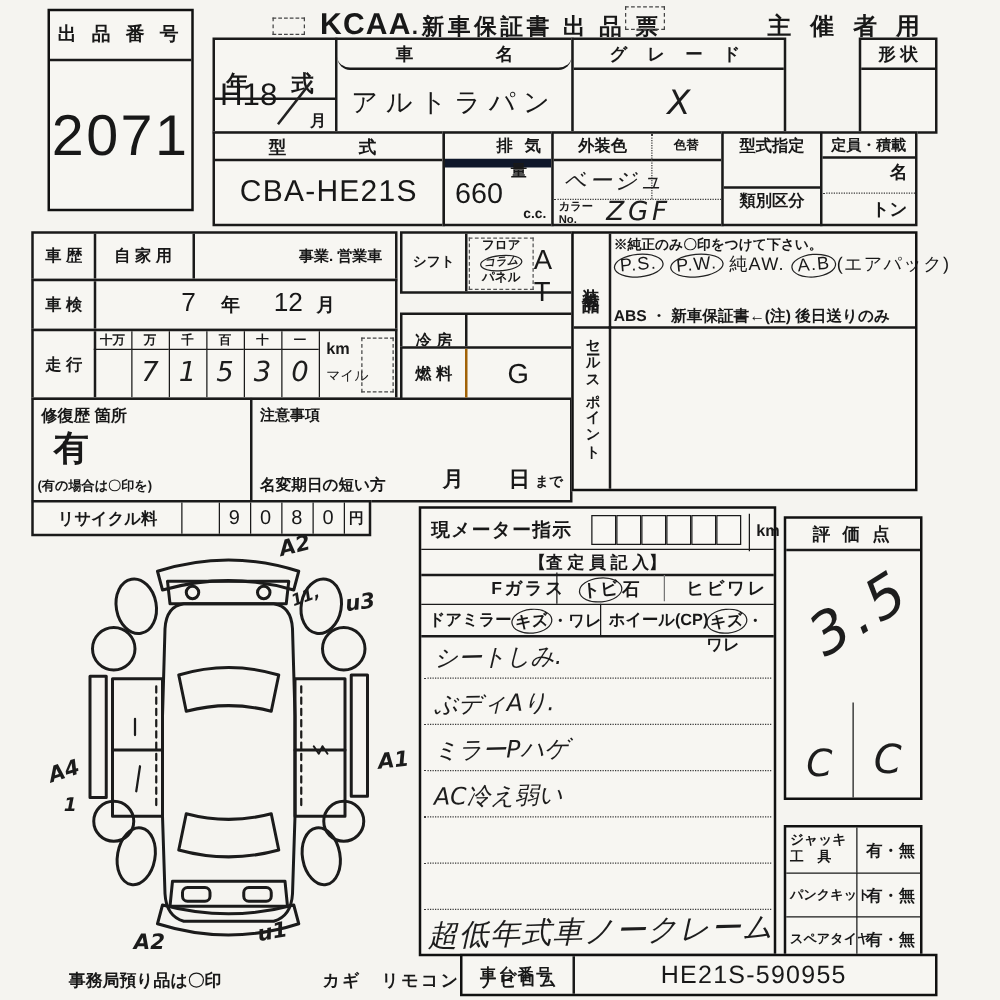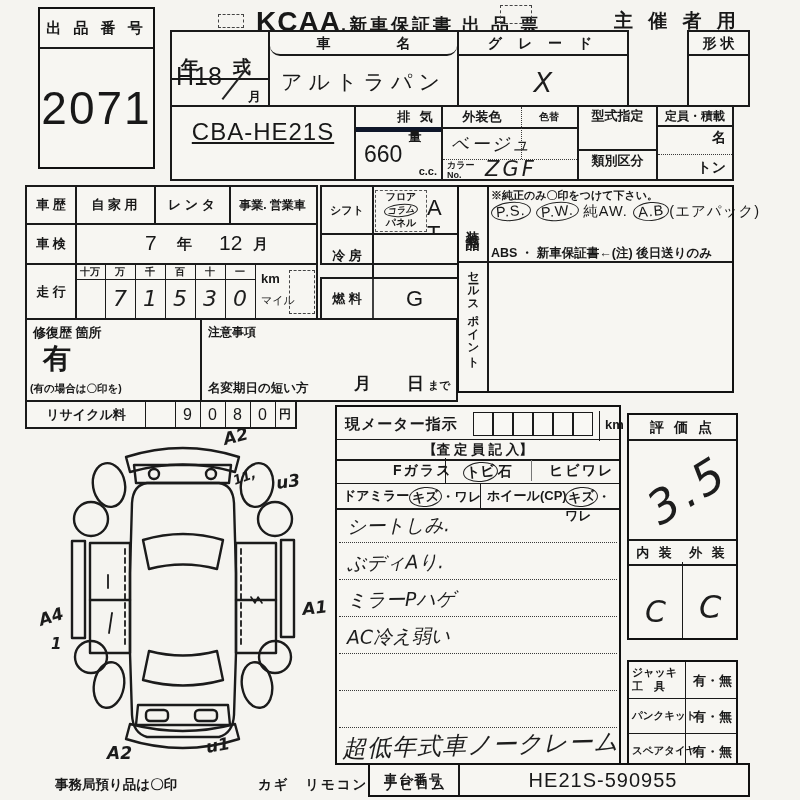--- a/index.html
+++ b/index.html
@@ -23,21 +23,21 @@
 <body>
 
 <div class="sheet">
 
   <div class="bx2" style="left:38px;top:7px;width:117px;height:162px;">
     <div class="cell-h" style="border-bottom:2px solid #1a1a1a;height:38px;line-height:38px;font-size:15px;letter-spacing:4px;">出 品 番 号</div>
     <div class="ctr" style="height:118px;font-size:46px;letter-spacing:2px;">2071</div>
   </div>
 
   <div class="abs" style="left:256px;top:6px;font-size:18px;">
-    <span class="b" style="font-size:28px;letter-spacing:1px;">KCAA</span><span class="b" style="letter-spacing:3px;">.新車保証書 出 品 票</span>
+    <span class="b" style="font-size:24px;letter-spacing:1px;">KCAA</span><span class="b" style="letter-spacing:3px;">.新車保証書 出 品 票</span>
   </div>
   <div class="abs" style="left:218px;top:14px;width:24px;height:12px;border:1.4px dashed #444;"></div>
   <div class="abs" style="left:500px;top:5px;width:30px;height:17px;border:1.4px dashed #444;"></div>
   <div class="abs b" style="left:614px;top:8px;font-size:19px;letter-spacing:5px;">主 催 者 用</div>
 
   <div class="bx" style="left:170px;top:30px;width:100px;height:77px;">
     <div class="cell-h" style="border-bottom:2px solid #1a1a1a;height:22px;line-height:22px;font-size:18px;letter-spacing:8px;margin-top:24px;">年　式</div>
     <div class="abs" style="left:4px;top:30px;font-size:25px;">H18</div>
     <div class="abs" style="left:42px;top:49px;width:44px;height:2.2px;background:#222;transform:rotate(-52deg);"></div>
     <div class="abs b" style="left:76px;top:56px;font-size:13px;">月</div>
@@ -48,54 +48,54 @@
   </div>
   <div class="bx" style="left:457px;top:30px;width:172px;height:77px;">
     <div class="cell-h" style="border-bottom:2px solid #1a1a1a;height:22px;line-height:22px;font-size:14px;letter-spacing:6px;">グ レ ー ド</div>
     <div class="ctr hw" style="height:52px;font-size:27px;">X</div>
   </div>
   <div class="bx" style="left:687px;top:30px;width:63px;height:77px;">
     <div class="cell-h" style="border-bottom:2px solid #1a1a1a;height:22px;line-height:22px;font-size:14px;">形 状</div>
   </div>
 
   <div class="bx" style="left:170px;top:105px;width:186px;height:76px;">
-    <div class="ctr" style="height:50px;font-size:24px;letter-spacing:1px;text-decoration:underline;">CBA-HE21S</div>
+    <div class="cell-h" style="border-bottom:2px solid #1a1a1a;height:20px;line-height:20px;font-size:14px;letter-spacing:10px;">型　　式</div>
+    <div class="ctr" style="height:50px;font-size:24px;letter-spacing:1px;">CBA-HE21S</div>
   </div>
   <div class="bx" style="left:354px;top:105px;width:89px;height:76px;">
-    <div class="cell-h" style="border-bottom:5px solid #0f172a;height:20px;line-height:20px;font-size:13px;letter-spacing:3px;padding-left:36px;">排 気 量</div>
+    <div class="cell-h" style="border-bottom:7px solid #0f172a;height:20px;line-height:20px;font-size:13px;letter-spacing:3px;padding-left:36px;">排 気 量</div>
     <div class="abs" style="left:8px;top:34px;font-size:23px;">660</div>
     <div class="abs b" style="right:4px;bottom:2px;font-size:11px;">c.c.</div>
   </div>
   <div class="bx" style="left:441px;top:105px;width:138px;height:76px;">
     <div class="cell-h" style="position:absolute;left:0;top:0;width:78px;height:20px;line-height:20px;font-size:13px;border-bottom:2px solid #1a1a1a;">外装色</div>
     <div class="cell-h" style="position:absolute;left:78px;top:0;width:56px;height:20px;line-height:20px;font-size:10px;border-bottom:2px solid #1a1a1a;">色替</div>
     <div class="dot-v" style="left:78px;top:0;height:52px;"></div>
     <div class="dot-h" style="left:0;top:52px;width:134px;"></div>
     <div class="abs hw" style="left:8px;top:25px;font-size:18px;letter-spacing:2px;">ベージュ</div>
     <div class="abs" style="left:4px;top:54px;font-size:9px;font-weight:bold;line-height:1.1;">
       <div>カラー</div>
       <div>No.</div>
     </div>
     <div class="abs hw" style="left:42px;top:50px;font-size:21px;letter-spacing:3px;">ZGF</div>
   </div>
   <div class="bx" style="left:577px;top:105px;width:81px;height:76px;">
-    <div class="cell-h" style="height:20px;line-height:20px;font-size:13px;font-family:Liberation Mono, monospace;">型式指定</div>
+    <div class="cell-h" style="height:20px;line-height:20px;font-size:13px;">型式指定</div>
     <div class="cell-h" style="position:absolute;left:0;top:42px;width:77px;height:20px;line-height:20px;font-size:13px;border-top:2px solid #1a1a1a;">類別区分</div>
   </div>
   <div class="bx" style="left:656px;top:105px;width:78px;height:76px;">
     <div class="cell-h" style="height:18px;line-height:18px;font-size:12px;border-bottom:2px solid #1a1a1a;">定員・積載</div>
     <div class="abs b" style="right:6px;top:22px;font-size:14px;">名</div>
     <div class="dot-h" style="left:0;top:47px;width:74px;"></div>
     <div class="abs b" style="right:6px;top:52px;font-size:14px;">トン</div>
   </div>
 
   <div class="bx" style="left:25px;top:185px;width:293px;height:40px;">
     <div class="cell-h abs" style="left:0;top:0;width:48px;height:36px;line-height:36px;font-size:13px;border-right:2px solid #1a1a1a;">車 歴</div>
     <div class="cell-h abs" style="left:48px;top:0;width:79px;height:36px;line-height:36px;font-size:13px;border-right:2px solid #1a1a1a;">自 家 用</div>
-    <div class="cell-h abs" style="left:127px;top:0;width:75px;height:36px;line-height:36px;font-size:13px;border-right:2px solid #1a1a1a;">レ ン タ</div>
     <div class="cell-h abs" style="left:202px;top:0;width:87px;height:36px;line-height:36px;font-size:12px;">事業. 営業車</div>
   </div>
   <div class="bx" style="left:25px;top:223px;width:293px;height:42px;">
     <div class="cell-h abs" style="left:0;top:0;width:48px;height:38px;line-height:38px;font-size:13px;border-right:2px solid #1a1a1a;">車 検</div>
     <div class="abs" style="left:118px;top:6px;font-size:21px;">7</div>
     <div class="abs b" style="left:150px;top:10px;font-size:15px;">年</div>
     <div class="abs" style="left:192px;top:6px;font-size:21px;">12</div>
     <div class="abs b" style="left:226px;top:10px;font-size:15px;">月</div>
   </div>
   <div class="bx" style="left:25px;top:263px;width:293px;height:57px;">
@@ -152,25 +152,25 @@
 
   <div class="bx" style="left:320px;top:185px;width:139px;height:50px;">
     <div class="cell-h abs" style="left:0;top:0;width:50px;height:46px;line-height:46px;font-size:11px;border-right:2px solid #1a1a1a;">シフト</div>
     <div class="abs" style="left:53px;top:3px;width:50px;height:40px;border:1.4px dashed #555;font-size:10px;font-weight:bold;text-align:center;line-height:1.25;">
       <div>フロア</div>
       <div><span class="oval hw" style="font-size:9px;padding:0 2px;">コラム</span></div>
       <div>パネル</div>
     </div>
     <div class="abs" style="left:105px;top:8px;font-size:22px;">A T</div>
   </div>
-  <div class="bx" style="left:320px;top:233px;width:139px;height:32px;">
+  <div class="bx" style="left:320px;top:250px;width:139px;height:32px;">
     <div class="cell-h abs" style="left:0;top:0;width:50px;height:42px;line-height:42px;font-size:13px;border-right:2px solid #1a1a1a;">冷 房</div>
   </div>
   <div class="bx" style="left:320px;top:277px;width:139px;height:43px;">
-    <div class="cell-h abs" style="left:0;top:0;width:50px;height:39px;line-height:39px;font-size:13px;border-right:2px solid #404040;">燃 料</div>
+    <div class="cell-h abs" style="left:0;top:0;width:50px;height:39px;line-height:39px;font-size:13px;border-right:2px solid #a16207;">燃 料</div>
     <div class="abs ctr" style="left:50px;top:0;width:85px;height:39px;font-size:22px;">G</div>
   </div>
 
   <div class="bx2" style="left:457px;top:185px;width:277px;height:208px;">
     <div class="abs" style="left:0;top:0;width:28px;height:74px;border-right:2px solid #1a1a1a;border-bottom:2px solid #1a1a1a;">
       <div class="vtext ctr" style="width:100%;height:100%;font-size:14px;">装備品</div>
     </div>
     <div class="abs" style="left:0;top:74px;width:28px;height:130px;border-right:2px solid #1a1a1a;">
       <div class="vtext" style="margin:2px auto 0 auto;font-size:11.5px;letter-spacing:1px;height:126px;">セールスポイント</div>
     </div>
@@ -219,24 +219,20 @@
     <div class="abs hw" style="left:10px;top:106px;font-size:19px;transform:rotate(-1deg);">シートしみ.</div>
     <div class="abs hw" style="left:10px;top:143px;font-size:19px;transform:rotate(-1deg);">ぶディAり.</div>
     <div class="abs hw" style="left:10px;top:180px;font-size:19px;transform:rotate(-1deg);">ミラーPハゲ</div>
     <div class="abs hw" style="left:10px;top:217px;font-size:19px;transform:rotate(-1deg);">AC冷え弱い</div>
     <div class="abs hw" style="left:5px;top:322px;font-size:24px;letter-spacing:1px;transform:rotate(-1.5deg);white-space:nowrap;">超低年式車ノークレーム</div>
   </div>
 
   <div class="bx2" style="left:627px;top:413px;width:111px;height:227px;">
     <div class="cell-h" style="height:24px;line-height:24px;font-size:14px;letter-spacing:3px;border-bottom:2px solid #1a1a1a;">評 価 点</div>
     <div class="abs hw" style="left:16px;top:48px;font-size:46px;transform:rotate(-32deg);letter-spacing:4px;">3.5</div>
-    <div class="abs" style="left:0;top:124px;width:100%;height:23px;border-top:2px solid #1a1a1a;border-bottom:2px solid #1a1a1a;">
-      <span class="cell-h abs" style="left:0;top:0;width:53px;line-height:23px;font-size:13px;letter-spacing:3px;">内 装</span>
-      <span class="cell-h abs" style="left:53px;top:0;width:53px;line-height:23px;font-size:13px;letter-spacing:3px;">外 装</span>
-    </div>
     <div class="abs" style="left:0;top:147px;width:100%;height:76px;">
       <span class="abs" style="left:53px;top:0;height:76px;border-left:1.8px solid #1a1a1a;"></span>
       <span class="abs hw" style="left:16px;top:32px;font-size:30px;">C</span>
       <span class="abs hw" style="left:70px;top:26px;font-size:32px;">C</span>
     </div>
   </div>
 
   <div class="bx2" style="left:627px;top:660px;width:111px;height:110px;">
     <div class="abs" style="left:0;top:0;width:100%;height:36px;border-bottom:1.8px solid #1a1a1a;">
       <span class="abs b" style="left:3px;top:3px;font-size:11px;line-height:1.3;"><span>ジャッキ</span><br><span>工　具</span></span>

